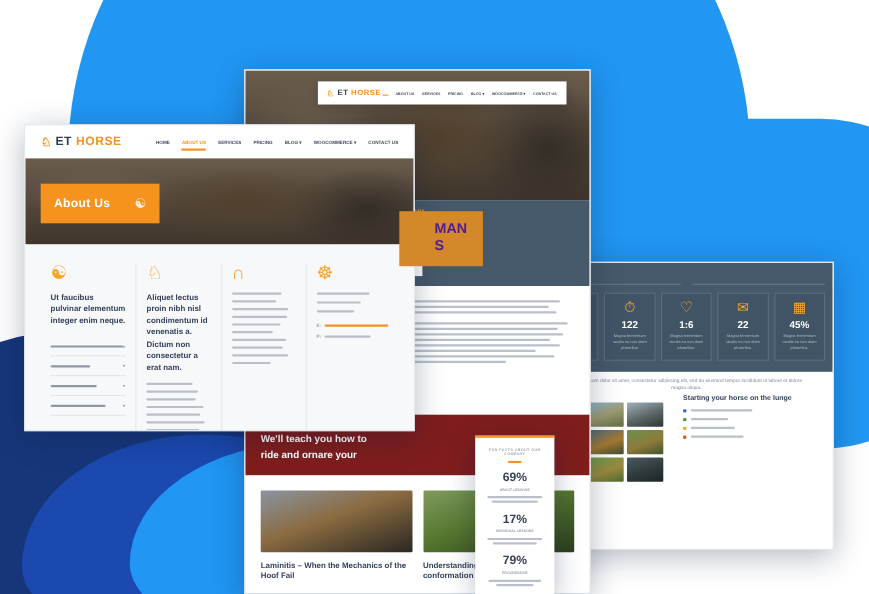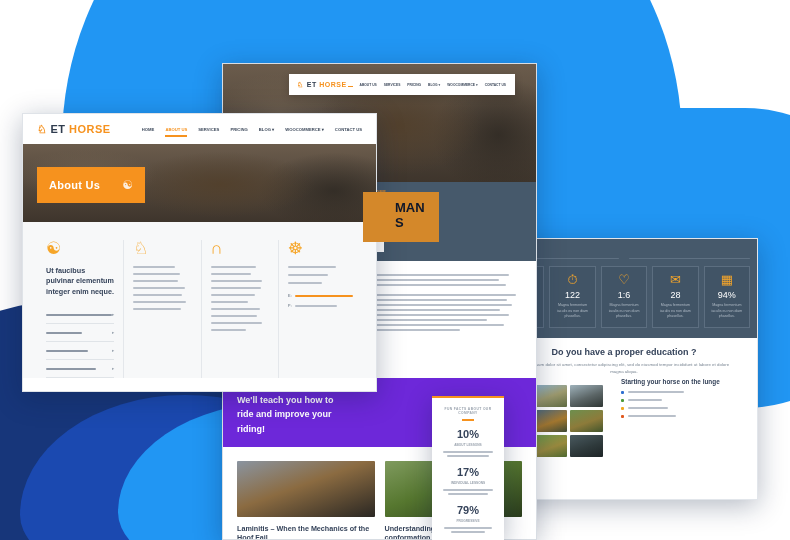--- a/index.html
+++ b/index.html
@@ -85,52 +85,52 @@
   .blur-line.orange { background:#f6921e; }
 
   
   #win-right { left:490px; top:238px; width:268px; height:262px; border:1px solid #e2e6eb; }
   .counters-band { background:#46596b; padding:8px 7px 10px; }
   .counters-top-lines { display:flex; gap:10px; margin-bottom:7px; }
   .counters-row { display:flex; gap:5px; }
   .counter-box { flex:1; border:1px solid #5c6e80; background:#415466; padding:6px 3px 7px;
                  text-align:center; }
   .counter-ico { color:#f6a62a; font-size:13px; line-height:1; margin-bottom:4px; }
-  .counter-num { color:#fff; font-weight:normal; font-size:9px; margin-bottom:3px; }
+  .counter-num { color:#fff; font-weight:bold; font-size:9px; margin-bottom:3px; }
   .counter-sub { color:#aeb9c4; font-size:3.6px; line-height:1.55; }
   .edu-head { text-align:center; color:#35435a; font-weight:bold; font-size:9px; padding-top:9px; }
   .edu-sub  { text-align:center; color:#7b8794; font-size:4.4px; line-height:1.7; padding:4px 26px 0; }
   .gallery { display:flex; gap:3px; padding:9px 8px 0; }
   .gal-col { display:flex; flex-direction:column; gap:3px; flex:1; }
   .thumb { height:22px; border-radius:1px; }
   .lunge-panel { flex:1; padding:2px 0 0 10px; }
   .lunge-title { color:#35435a; font-weight:bold; font-size:6.4px; margin-bottom:6px; }
   .lunge-item { display:flex; align-items:center; gap:4px; margin-bottom:5px; }
   .lunge-dot { width:3px; height:3px; border-radius:1px; }
 
   
   #win-mid { left:222px; top:63px; width:315px; height:477px; background:#fff;
              border:1px solid #d8dde3; }
   .mid-float-nav { position:absolute; left:66px; top:10px; width:226px; height:21px;
                    background:#fff; display:flex; align-items:center; z-index:5;
                    box-shadow:0 2px 8px rgba(0,0,0,.18); }
   .mid-hero { height:118px; }
   .mid-title-box { position:absolute; left:140px; top:128px; background:#d4882a;
                    padding:9px 14px 11px; z-index:4; }
-  .mid-title-box div { color:#0f172a; font-weight:bold; font-size:13px; line-height:1.15;padding-left:18px; }
+  .mid-title-box div { color:#4c1d95; font-weight:bold; font-size:13px; line-height:1.15;padding-left:18px; }
   .mid-dark-band { background:#46596b; padding:8px 9px 9px; display:flex; gap:8px; }
   .mid-tabs { display:flex; gap:6px; }
   .mid-tab { width:44px; border:1px solid #5c6e80; text-align:center; padding:6px 2px 5px; }
   .mid-tab-ico { color:#f6a62a; font-size:11px; line-height:1; margin-bottom:4px; }
   .mid-tab-lbl { color:#e6ebf0; font-size:4.4px; font-weight:bold; }
   .mid-welcome-kicker { color:#f6921e; font-size:3.8px; font-weight:bold; letter-spacing:.7px; }
   .mid-welcome-h { color:#fff; font-weight:bold; font-size:8px; line-height:1.25; margin-top:3px; }
   .findout { background:#fff; color:#46596b; font-size:4px; font-weight:bold;
              padding:4px 7px; display:inline-block; margin-top:5px; }
-  .mid-teach { background:#6d28d9; padding:10px 14px 12px; }
+  .mid-teach { background:#7f1d1d; padding:10px 14px 12px; }
   .mid-teach-kicker { color:#f6921e; font-size:3.6px; font-weight:bold; letter-spacing:.6px; }
   .mid-teach-h { color:#fff; font-weight:bold; font-size:9px; line-height:1.25; margin-top:3px; }
   .posts { display:flex; gap:10px; padding:14px 14px 0; }
   .post { flex:1; }
   .post-img { height:56px; border-radius:1px; }
   .post-title { color:#35435a; font-weight:bold; font-size:7.2px; line-height:1.3; margin-top:7px; }
 
   
   #win-front { left:22px; top:113px; width:355px; height:279px; border:1px solid #dfe3e8; }
   .front-nav { height:30px; padding:0 14px; }
@@ -177,32 +177,31 @@
           <div class="counter-num">122</div>
           <div class="counter-sub">Magna fermentum iaculis eu non diam phasellus.</div>
         </div>
         <div class="counter-box">
           <div class="counter-ico">♡</div>
           <div class="counter-num">1:6</div>
           <div class="counter-sub">Magna fermentum iaculis eu non diam phasellus.</div>
         </div>
         <div class="counter-box">
           <div class="counter-ico">✉</div>
-          <div class="counter-num">28</div>
+          <div class="counter-num">22</div>
           <div class="counter-sub">Magna fermentum iaculis eu non diam phasellus.</div>
         </div>
         <div class="counter-box">
           <div class="counter-ico">▦</div>
-          <div class="counter-num">94%</div>
+          <div class="counter-num">45%</div>
           <div class="counter-sub">Magna fermentum iaculis eu non diam phasellus.</div>
         </div>
       </div>
     </div>
 
-    <div class="edu-head">Do you have a proper education ?</div>
     <div class="edu-sub">Lorem ipsum dolor sit amet, consectetur adipiscing elit, sed do eiusmod tempor incididunt ut labore et dolore magna aliqua.</div>
 
     <div style="display:flex;">
       <div class="gallery" style="width:120px;">
         <div class="gal-col">
           <div class="thumb" style="background:linear-gradient(160deg,#7fa9c6 0%,#a7b98c 45%,#6d7b52 100%);"></div>
           <div class="thumb" style="background:linear-gradient(160deg,#2e3b2a 0%,#6b6040 55%,#3f4630 100%);"></div>
           <div class="thumb" style="background:linear-gradient(160deg,#d9a860 0%,#9e7b3c 50%,#5c4a27 100%);"></div>
         </div>
         <div class="gal-col">
@@ -314,43 +313,42 @@
           <div class="blur-line" style="height:2px;width:88%;margin-bottom:3px;"></div>
           <div class="blur-line" style="height:2px;width:62%;"></div>
         </div>
         <div style="margin-top:7px;font-style:italic;font-family:'Liberation Serif',serif;color:#3d4957;font-size:8px;">𝄞‘—</div>
       </div>
     </div>
 
     <div class="mid-teach" style="margin-top:14px;">
       <div class="mid-teach-kicker">AMAZING EDUCATION HERE</div>
       <div class="mid-teach-h">We'll teach you how to</div>
-      <div class="mid-teach-h">ride and improve your</div>
-      <div class="mid-teach-h">riding!</div>
+      <div class="mid-teach-h">ride and ornare your</div>
     </div>
 
     <div class="posts">
       <div class="post">
         <div class="post-img" style="background:linear-gradient(160deg,#8a94a0 0%,#8b6b41 45%,#2a2723 100%);"></div>
         <div class="post-title">Laminitis – When the Mechanics of the Hoof Fail</div>
 
       </div>
       <div class="post">
         <div class="post-img" style="background:linear-gradient(160deg,#7f9a5e 0%,#56772f 45%,#2b3d1c 100%);"></div>
         <div class="post-title">Understanding your horse's conformation</div>
 
       </div>
     </div>
   </div>
 
   <div class="win" id="win-facts" style="left:432px;top:396px;width:72px;height:144px;background:#fff;border-top:2px solid #f6921e;">
     <div style="padding:9px 6px 0;text-align:center;">
       <div style="font-size:3.3px;color:#9aa3ae;font-weight:bold;letter-spacing:.4px;">FUN FACTS ABOUT OUR COMPANY</div>
       <div style="width:12px;height:2px;background:#f6921e;margin:4px auto 7px;"></div>
-      <div style="font-size:11px;font-weight:bold;color:#35435a;">10%</div>
+      <div style="font-size:11px;font-weight:bold;color:#35435a;">69%</div>
       <div style="font-size:3.2px;color:#9aa3ae;font-weight:bold;margin-top:3px;">ABOUT LESSONS</div>
       <div class="blur-line" style="height:2px;width:84%;margin:4px auto 2px;"></div>
       <div class="blur-line" style="height:2px;width:70%;margin:0 auto 9px;"></div>
 
       <div style="font-size:11px;font-weight:bold;color:#35435a;">17%</div>
       <div style="font-size:3.2px;color:#9aa3ae;font-weight:bold;margin-top:3px;">INDIVIDUAL LESSONS</div>
       <div class="blur-line" style="height:2px;width:84%;margin:4px auto 2px;"></div>
       <div class="blur-line" style="height:2px;width:66%;margin:0 auto 9px;"></div>
 
       <div style="font-size:11px;font-weight:bold;color:#35435a;">79%</div>
@@ -410,20 +408,21 @@
         </div>
         <div class="flink">
           <span class="blur-line dark" style="height:2px;width:50px;"></span>
           <span class="arrow">▸</span>
           <span class="sr">Justo eget magna</span>
         </div>
       </div>
 
       <div class="fcol">
         <div class="fcol-ico">♘</div>
+        <div class="col-title fcol-title">Aliquet lectus proin nibh nisl condimentum id venenatis a. Dictum non consectetur a erat nam.</div>
         <div>
           <div class="blur-line" style="height:2px;width:72%;margin-bottom:5px;"></div>
           <div class="blur-line" style="height:2px;width:80%;margin-bottom:5px;"></div>
           <div class="blur-line" style="height:2px;width:76%;margin-bottom:5px;"></div>
           <div class="blur-line" style="height:2px;width:88%;margin-bottom:5px;"></div>
           <div class="blur-line" style="height:2px;width:84%;margin-bottom:5px;"></div>
           <div class="blur-line" style="height:2px;width:90%;margin-bottom:5px;"></div>
           <div class="blur-line" style="height:2px;width:82%;margin-bottom:5px;"></div>
 
         </div>

